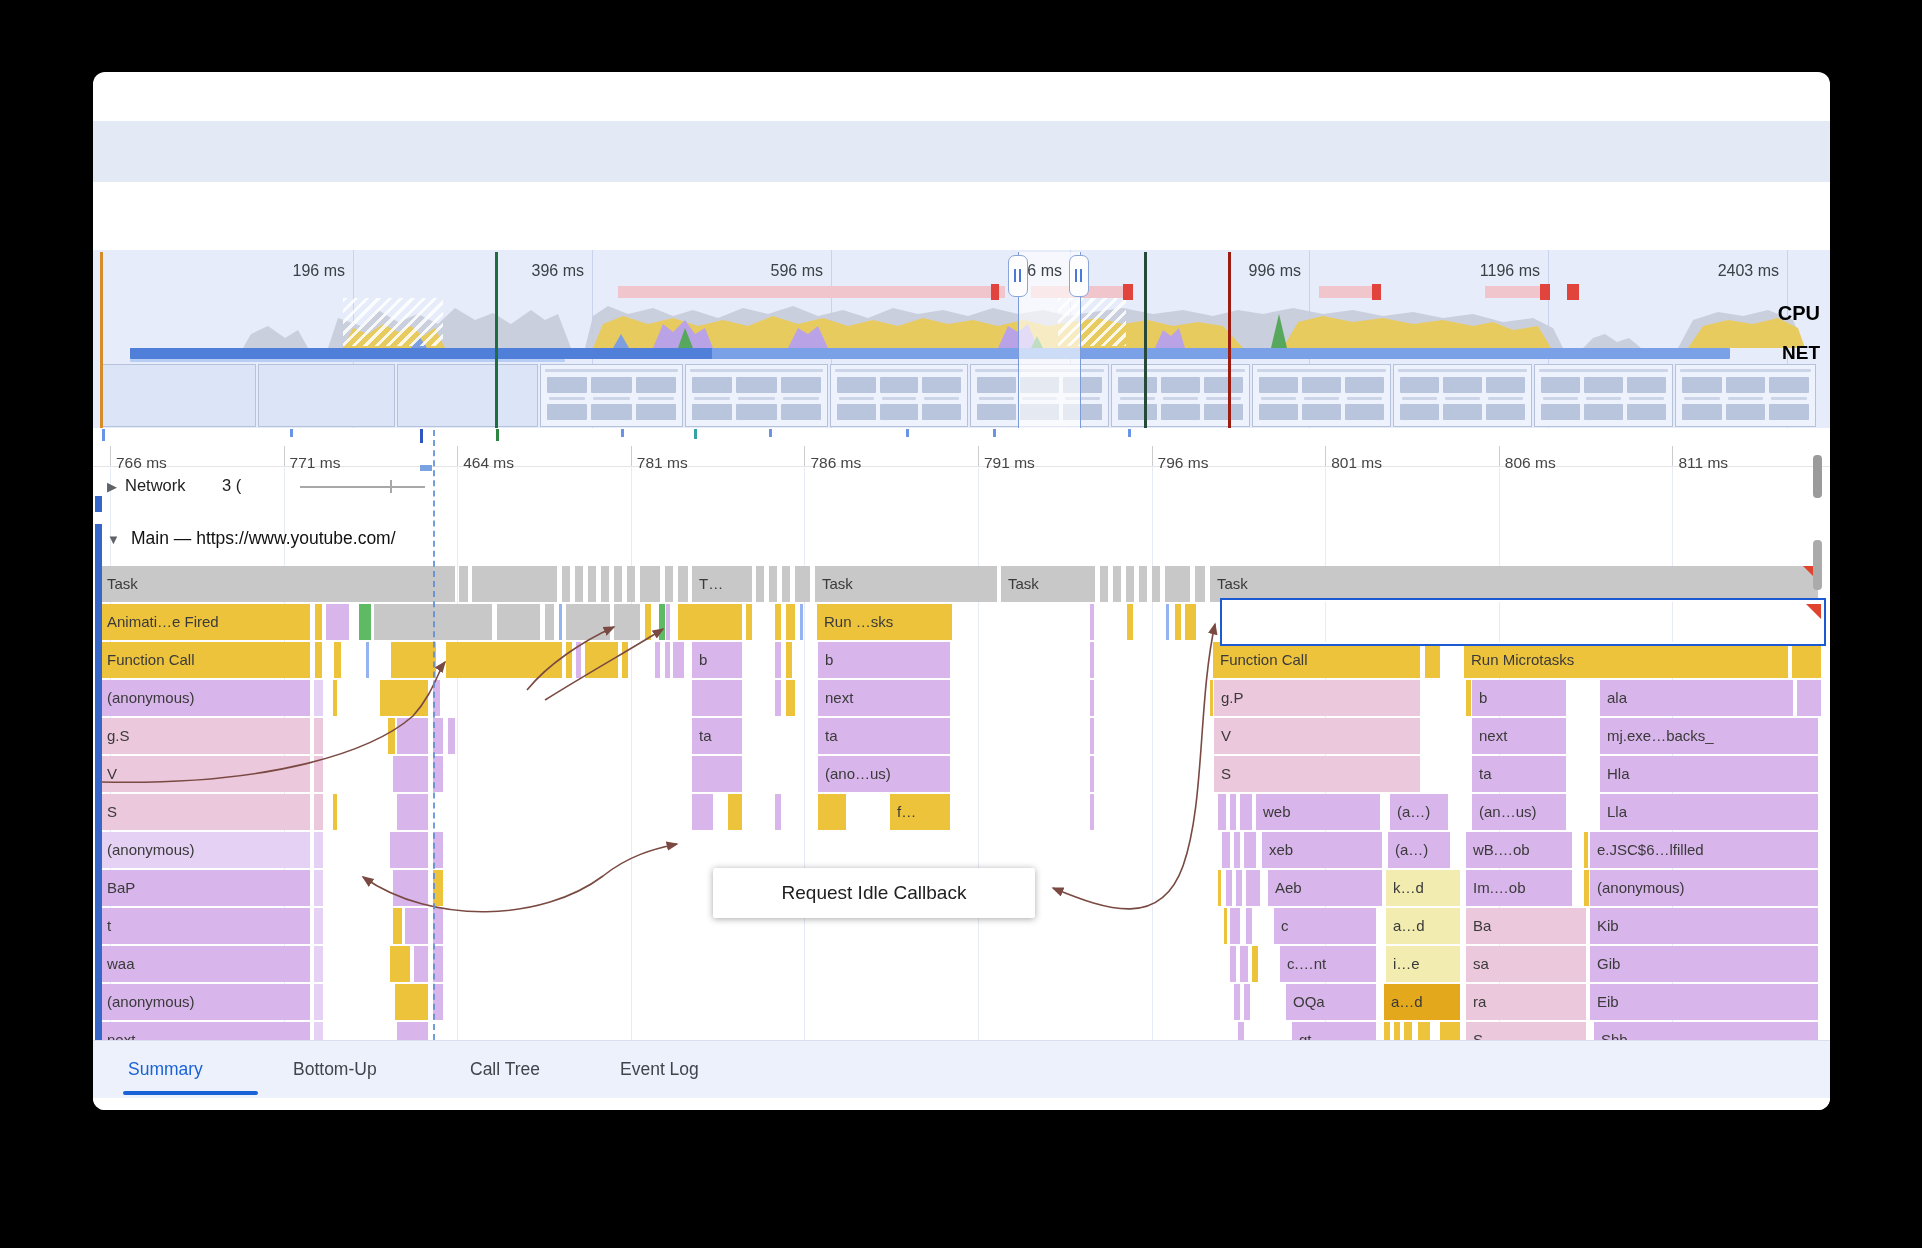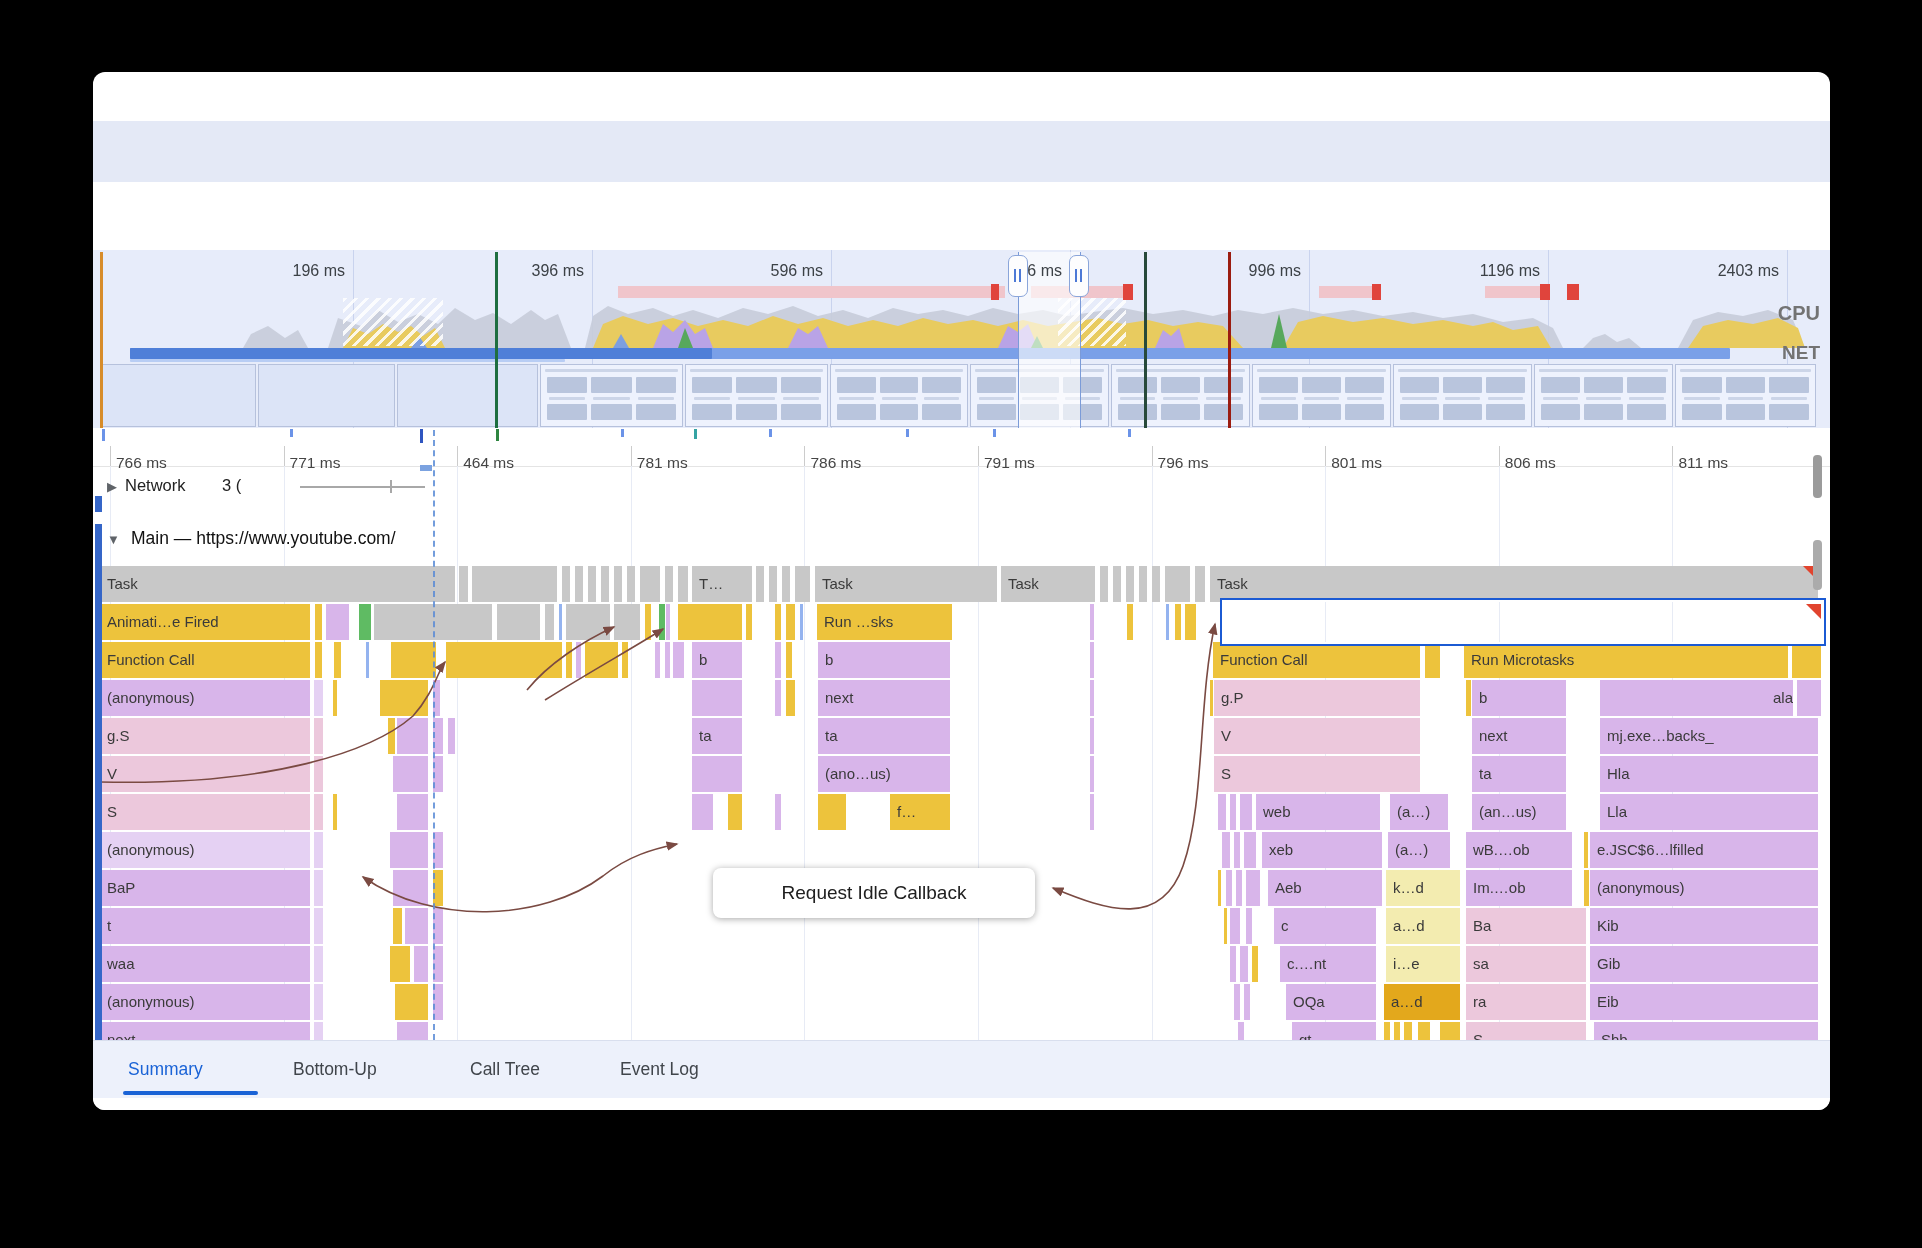--- a/index.html
+++ b/index.html
@@ -23,21 +23,21 @@
   .cbox{position:absolute;width:20px;height:20px;border-radius:3px;box-sizing:border-box;}
   .cbox.checked{background:#1a73e8;color:#fff;font-size:15px;font-weight:bold;text-align:center;line-height:20px;}
   .cbox.empty{border:2px solid #5f6368;background:#fff;}
   
   .overview{position:absolute;left:0;top:178px;width:100%;height:178px;background:#e7ecfa;overflow:hidden;}
   .ov-grid{position:absolute;top:0;width:1px;height:178px;background:#c9d3ee;}
   .ov-label{position:absolute;top:12px;font-size:16px;color:#3c4146;z-index:9;}
   .pinkbar{position:absolute;top:36px;height:12px;background:#f0c5cb;z-index:6;}
   .redtick{position:absolute;top:34px;height:16px;background:#e0443c;z-index:6;}
   .marker{position:absolute;top:2px;height:176px;z-index:7;}
-  .ov-side{position:absolute;right:10px;font-size:20px;font-weight:bold;color:#737373;z-index:9;}
+  .ov-side{position:absolute;right:10px;font-size:20px;font-weight:bold;color:#000000;z-index:9;}
   .band{position:absolute;top:2px;height:176px;background:rgba(255,255,255,.62);border-left:1px solid #7b9bd8;border-right:1px solid #7b9bd8;z-index:8;}
   .handle{position:absolute;top:5px;width:20px;height:42px;background:#fdfdfe;border:1.5px solid #8aa5da;border-radius:7px;z-index:10;box-sizing:border-box;}
   .handle i{position:absolute;top:13px;width:2px;height:13px;background:#4d79d6;}
   .hatch{position:absolute;top:48px;height:48px;z-index:3;background:repeating-linear-gradient(135deg,rgba(255,255,255,.85) 0 3px,rgba(255,255,255,0) 3px 8px);}
   .netbar{position:absolute;z-index:4;border-radius:1px;}
   .thumb{position:absolute;top:114px;height:63px;box-sizing:border-box;border:1px solid #b6c1dc;background:#dce4f7;z-index:5;}
   .thumb.skel{background:#eef2fd;}
   .skelbox{position:absolute;background:#b9c5dd;border-radius:1px;}
   .skelline{position:absolute;background:#ccd5e8;height:3px;border-radius:1px;}
   
@@ -55,21 +55,21 @@
   .wtick{position:absolute;left:297px;top:408px;width:1.5px;height:13px;background:#a8a8a8;z-index:5;}
   .bluesq{position:absolute;left:327px;top:393px;width:12px;height:6px;background:#7ba2e0;z-index:7;}
   .scrollthumb{position:absolute;left:1720px;width:9px;border-radius:4px;background:#9b9b9b;z-index:30;}
   .bluestripe{position:absolute;left:2px;width:7px;background:#3566c8;z-index:12;}
   
   #flame{position:absolute;left:0;top:494px;width:1737px;height:474px;overflow:hidden;z-index:10;}
   .blk{position:absolute;height:36px;box-sizing:border-box;font-size:15px;line-height:36px;color:#3a3a3a;padding-left:7px;overflow:hidden;white-space:nowrap;}
   .blk.thin{padding-left:0;}
   .selbox{position:absolute;left:1127px;top:32px;width:606px;height:48px;border:2.5px solid #1b5ad3;box-shadow:inset 0 0 0 2px #fff;z-index:20;box-sizing:border-box;}
   .corner-tri{position:absolute;width:0;height:0;border-left:15px solid transparent;z-index:21;}
-  .tooltip{position:absolute;left:620px;top:302px;width:322px;height:50px;background:#fff;box-shadow:0 1px 7px rgba(0,0,0,.35);border-radius:8px;font-size:19px;color:#202020;display:flex;align-items:center;justify-content:center;z-index:40;}
+  .tooltip{position:absolute;left:620px;top:302px;width:322px;height:50px;background:#fff;box-shadow:0 1px 7px rgba(0,0,0,.35);border-radius:2px;font-size:19px;color:#202020;display:flex;align-items:center;justify-content:center;z-index:40;}
   svg.arrows{position:absolute;left:0;top:0;z-index:15;pointer-events:none;}
   
   .bottombar{position:absolute;left:0;top:968px;width:100%;height:58px;background:#edf1fb;border-top:1px solid #d9dfee;z-index:40;}
   .btab{position:absolute;top:18px;font-size:17.5px;color:#40454b;}
   .btab.active{color:#1a63d6;}
   .btab-underline{position:absolute;left:30px;top:50px;width:135px;height:3.5px;background:#1a63d6;border-radius:2px;}
   .bottomwhite{position:absolute;left:0;top:1026px;width:100%;height:12px;background:#fff;z-index:40;}
 </style>
 </head>
 <body>
@@ -462,21 +462,21 @@
       <div class="blk thin" style="left: 340px; top: 114px; width: 7px; background: rgb(216, 181, 234); z-index: 5;"></div>
       <div class="blk" style="left: 599px; top: 114px; width: 50px; background: rgb(216, 181, 234); z-index: 5;"></div>
       <div class="blk thin" style="left: 682px; top: 114px; width: 6px; background: rgb(216, 181, 234); z-index: 5;"></div>
       <div class="blk thin" style="left: 693px; top: 114px; width: 9px; background: rgb(237, 195, 60); z-index: 5;"></div>
       <div class="blk" style="left: 725px; top: 114px; width: 132px; background: rgb(216, 181, 234); z-index: 5;">next</div>
       <div class="blk thin" style="left: 997px; top: 114px; width: 4px; background: rgb(216, 181, 234); z-index: 5;"></div>
       <div class="blk thin" style="left: 1117px; top: 114px; width: 3px; background: rgb(237, 195, 60); z-index: 5;"></div>
       <div class="blk" style="left: 1121px; top: 114px; width: 206px; background: rgb(236, 200, 220); z-index: 5;">g.P</div>
       <div class="blk thin" style="left: 1373px; top: 114px; width: 5px; background: rgb(237, 195, 60); z-index: 5;"></div>
       <div class="blk" style="left: 1379px; top: 114px; width: 94px; background: rgb(216, 181, 234); z-index: 5;">b</div>
-      <div class="blk" style="left: 1507px; top: 114px; width: 193px; background: rgb(216, 181, 234); z-index: 5; text-align: right;">ala</div>
+      <div class="blk" style="left: 1507px; top: 114px; width: 193px; background: rgb(216, 181, 234); z-index: 5;">ala</div>
       <div class="blk" style="left: 1704px; top: 114px; width: 24px; background: rgb(216, 181, 234); z-index: 5;"></div>
       <div class="blk" style="left: 7px; top: 152px; width: 210px; background: rgb(236, 200, 220); z-index: 5;">g.S</div>
       <div class="blk thin" style="left: 221px; top: 152px; width: 9px; background: rgb(236, 200, 220); z-index: 5;"></div>
       <div class="blk thin" style="left: 295px; top: 152px; width: 7px; background: rgb(237, 195, 60); z-index: 5;"></div>
       <div class="blk" style="left: 304px; top: 152px; width: 31px; background: rgb(216, 181, 234); z-index: 5;"></div>
       <div class="blk thin" style="left: 340px; top: 152px; width: 10px; background: rgb(216, 181, 234); z-index: 5;"></div>
       <div class="blk thin" style="left: 355px; top: 152px; width: 7px; background: rgb(216, 181, 234); z-index: 5;"></div>
       <div class="blk" style="left: 599px; top: 152px; width: 50px; background: rgb(216, 181, 234); z-index: 5;">ta</div>
       <div class="blk" style="left: 725px; top: 152px; width: 132px; background: rgb(216, 181, 234); z-index: 5;">ta</div>
       <div class="blk thin" style="left: 997px; top: 152px; width: 4px; background: rgb(216, 181, 234); z-index: 5;"></div>

